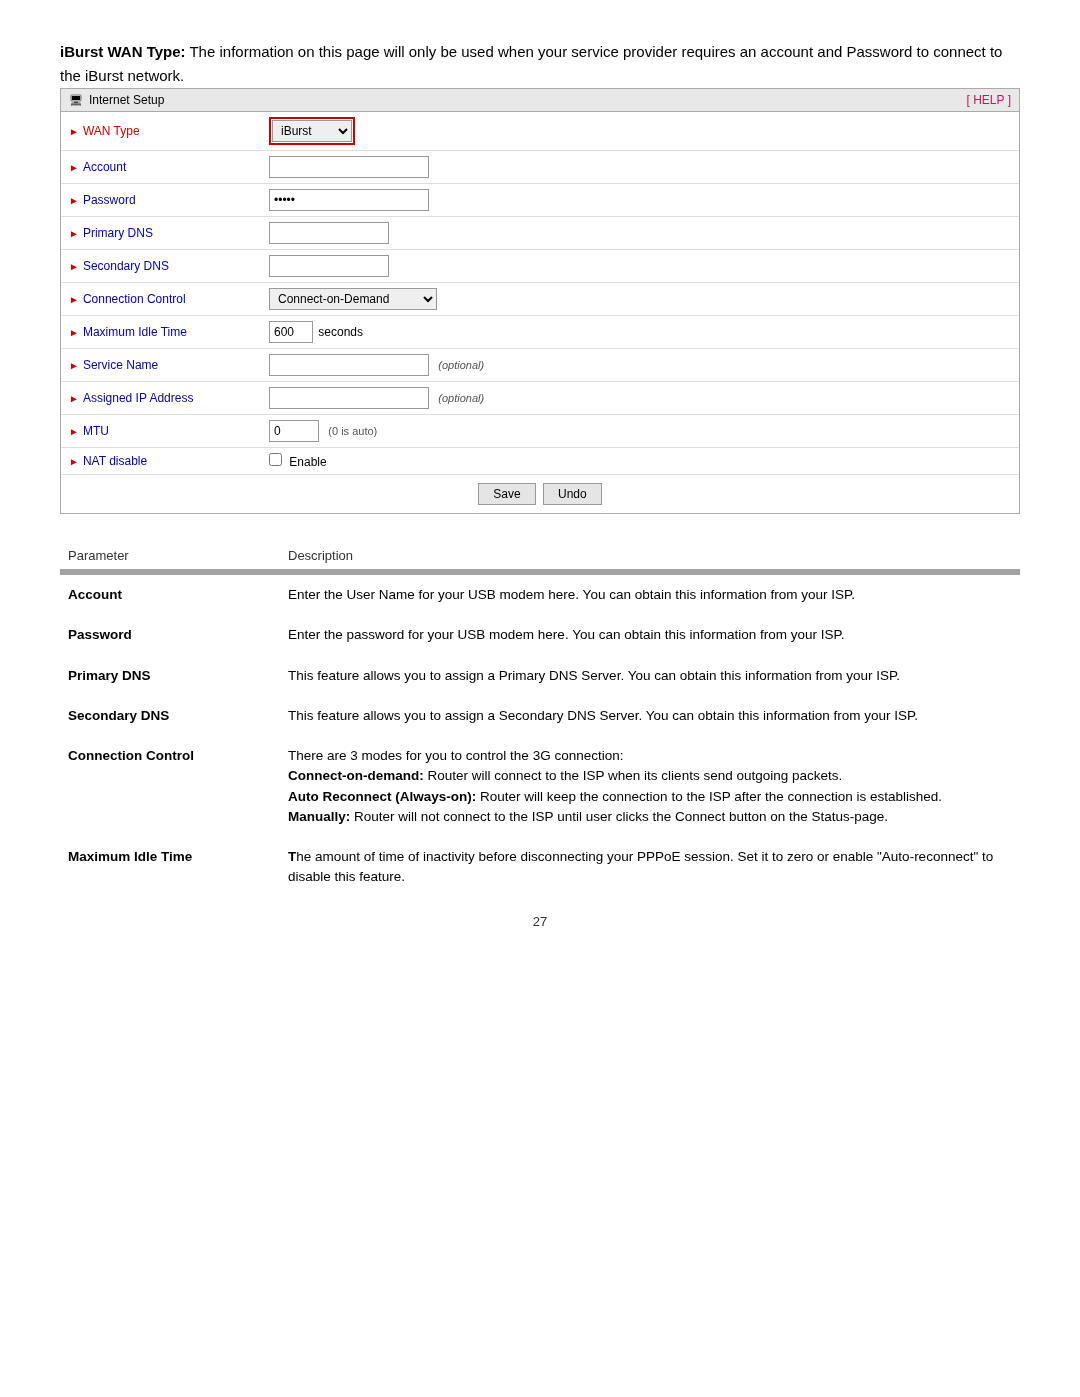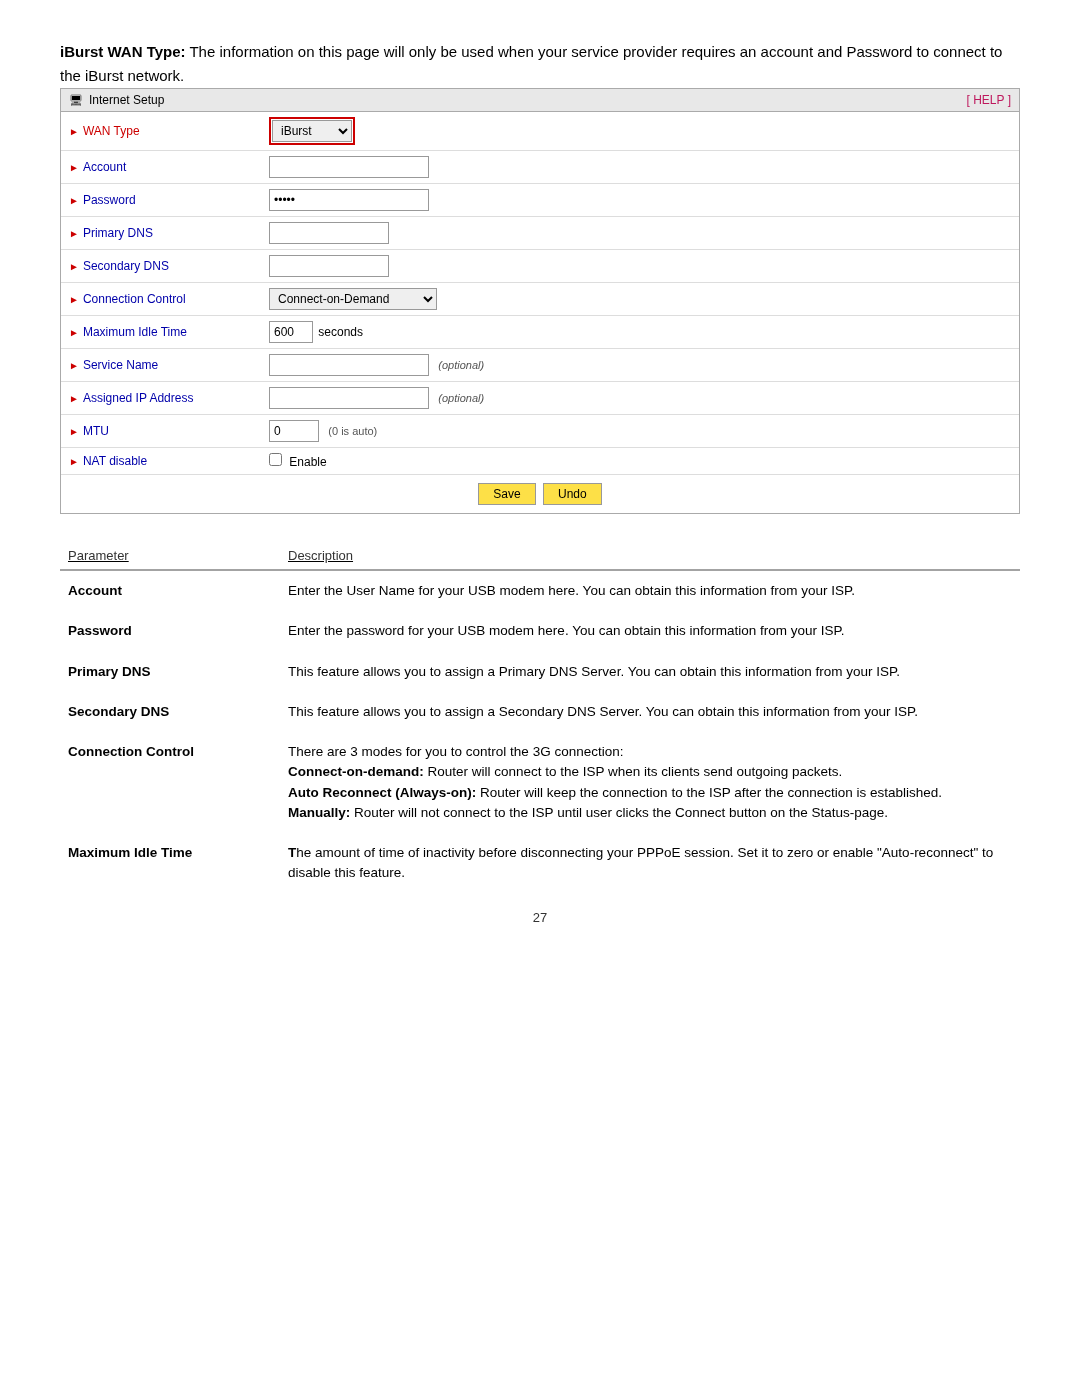--- a/index.html
+++ b/index.html
@@ -136,40 +136,39 @@
     }
 
     .buttons-row td {
       text-align: center;
       padding: 8px;
       border-bottom: none;
     }
 
     .btn {
       border: 1px solid #999;
-      background: #fde047;
+      background: #e5e5e5;
       font-size: 12px;
       padding: 3px 14px;
       cursor: pointer;
       margin: 0 2px;
     }
 
     
     .desc-section {
       margin-top: 10px;
     }
 
     .desc-table {
       width: 100%;
       border-collapse: collapse;
     }
 
     .desc-table thead tr {
-      border-bottom: 2px solid #a3a3a3;
-      text-decoration: underline;
+      border-bottom: 6px solid #a3a3a3;
     }
 
     .desc-table thead td {
       padding: 4px 8px 6px 8px;
       font-size: 13px;
       color: #333;
     }
 
     .desc-table tbody tr {
       vertical-align: top;

